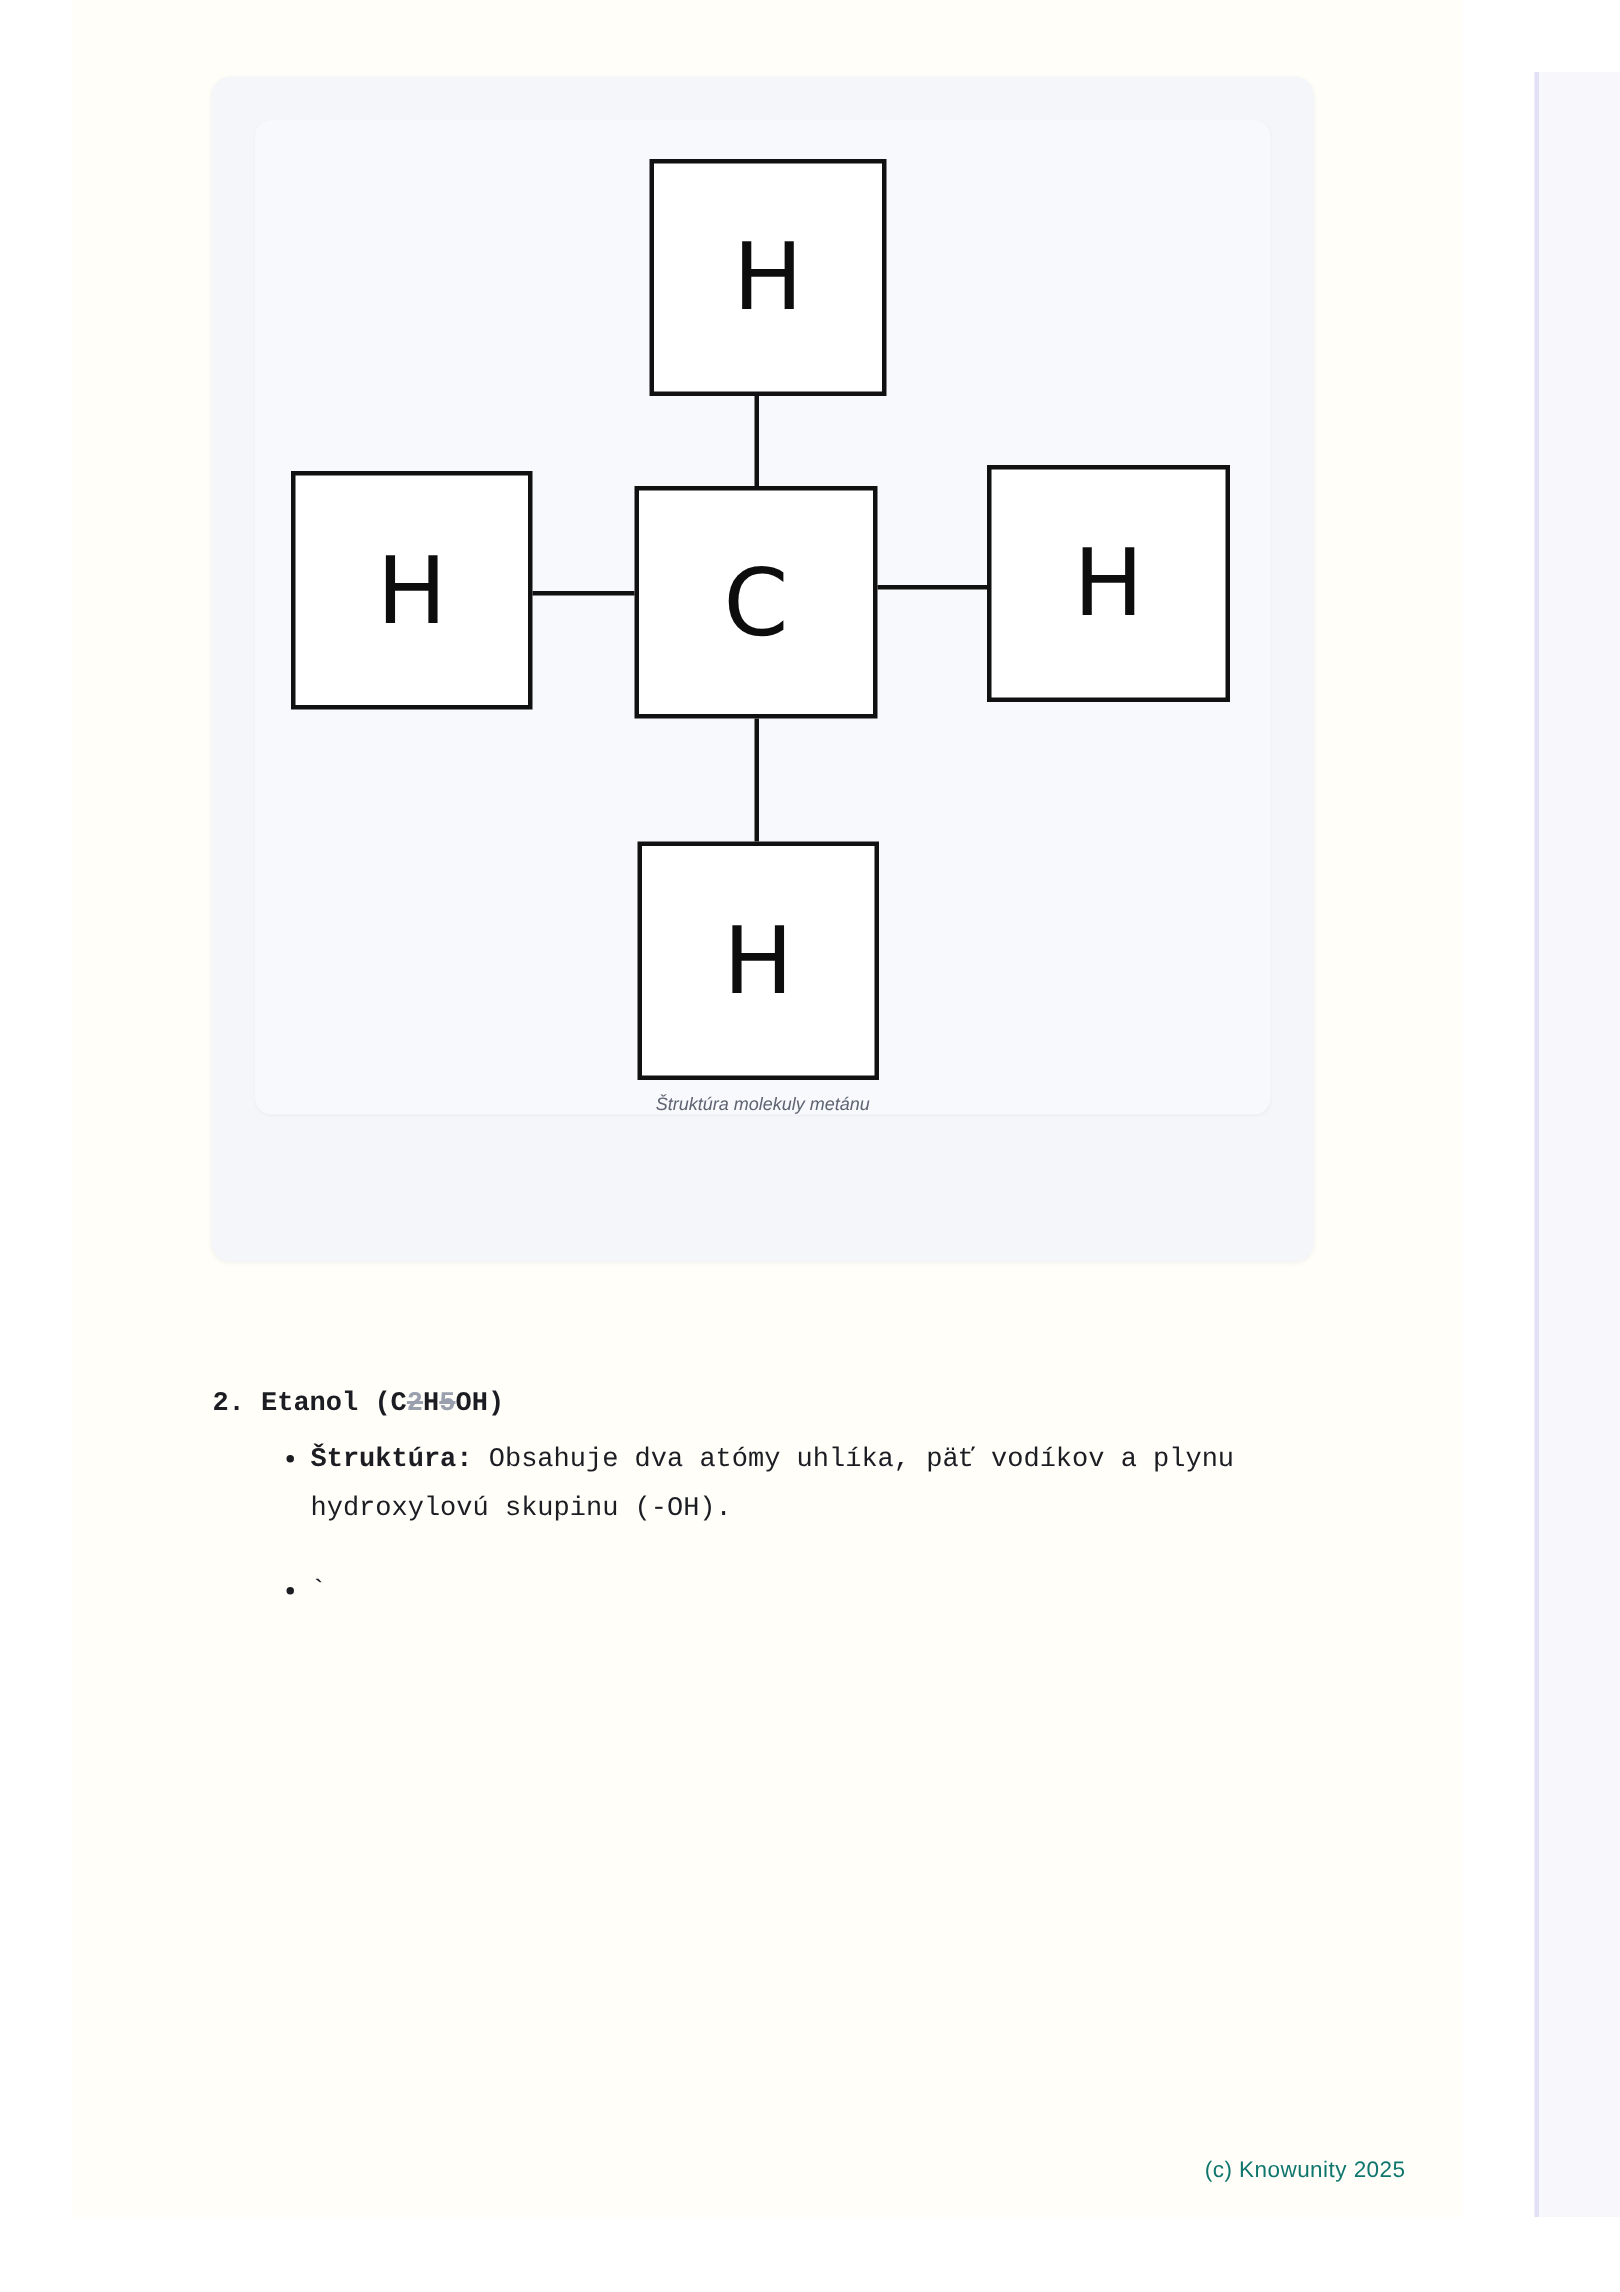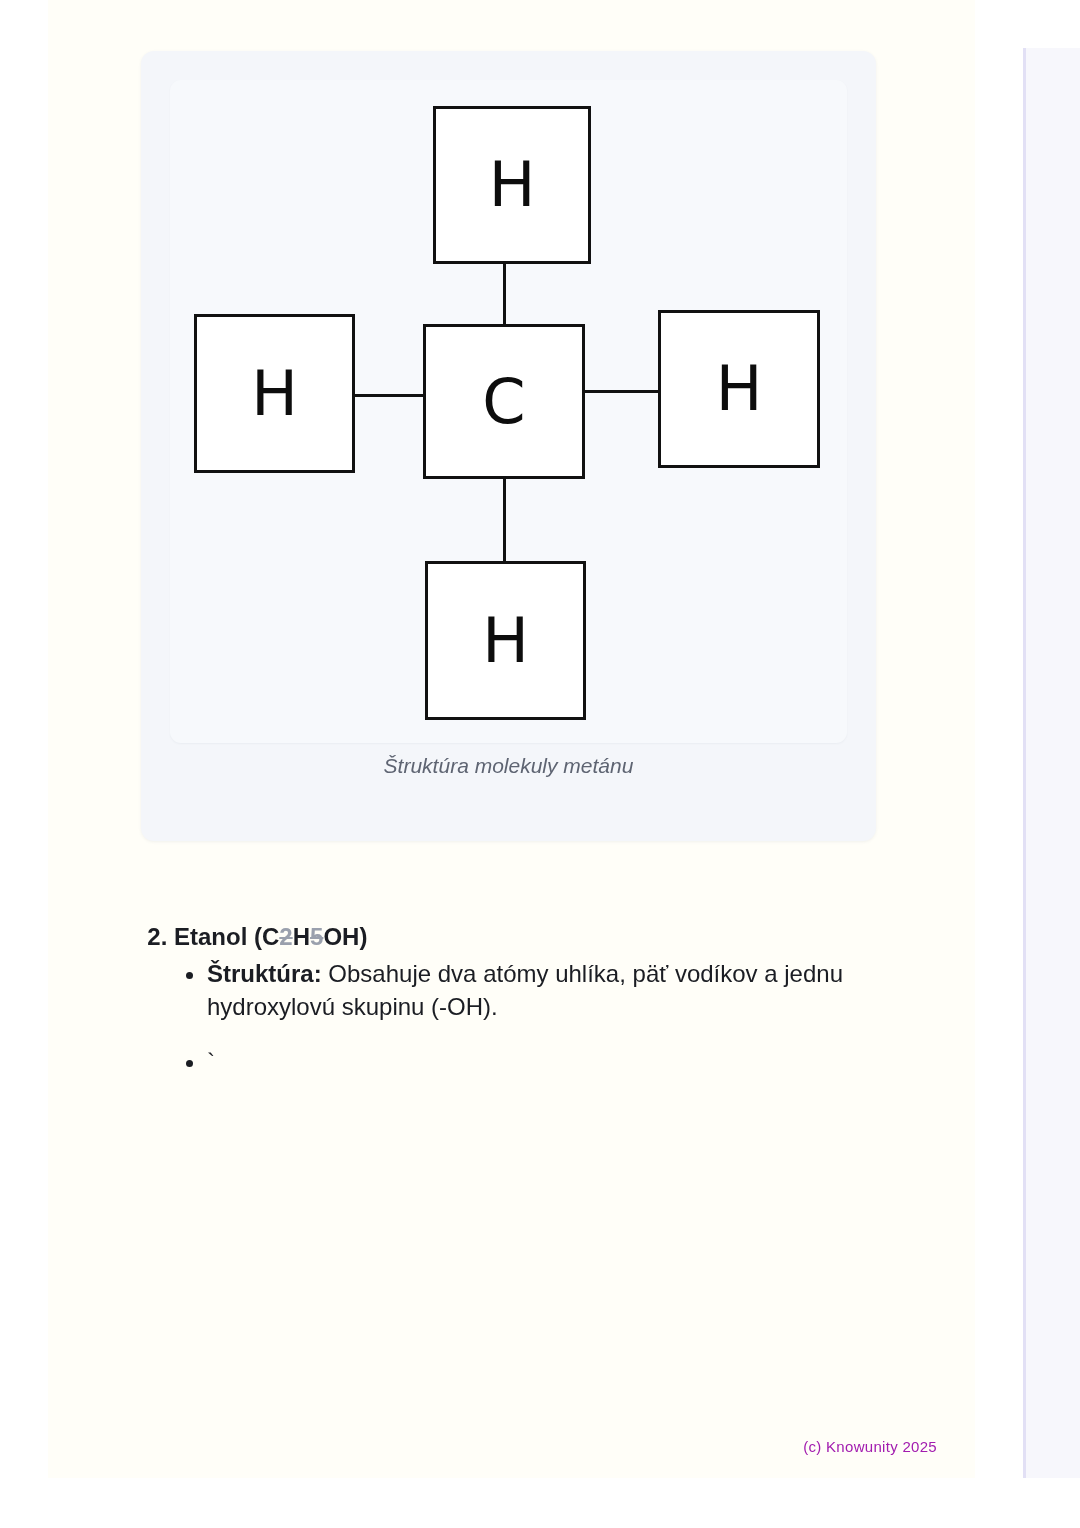--- a/index.html
+++ b/index.html
@@ -102,25 +102,25 @@
   
   #bond-top    { left: 362px; top: 210px; height: 66px; }
   #bond-bottom { left: 362px; top: 425px; height: 88px; }
   #bond-left   { left: 211px; top: 343px; width: 74px; }
   #bond-right  { left: 441px; top: 339px; width: 79px; }
 
   
   #figure-caption {
     position: absolute;
     left: 0;
-    top: 703px;
+    top: 678px;
     width: 735px;
     text-align: center;
     font-style: italic;
-    font-size: 21px;
+    font-size: 12px;
     color: #5e6472;
     font-family: "Liberation Sans", "DejaVu Sans", sans-serif;
   }
 
   
   #article-body {
     position: absolute;
     left: 90px;
     top: 890px;
     width: 760px;
@@ -140,22 +140,23 @@
   }
 
   ol.numbered-list {
     margin: 30px 0 0 0;
     padding-left: 36px;
     list-style-position: outside;
     list-style-type: decimal;
   }
   ol.numbered-list > li {
     font-weight: bold;
-    font-size: 24px;
+    font-size: 18px;
     line-height: 33px;
+    font-family: Liberation Mono, monospace;
   }
   ul.bullet-list {
     margin: 4px 0 0 0;
     padding-left: 33px;
     list-style-type: disc;
   }
   ul.bullet-list > li {
     font-weight: normal;
     line-height: 33px;
     margin-top: 2px;
@@ -168,21 +169,21 @@
   
   #footer-watermark {
     position: absolute;
     left: 0;
     top: 1438px;
     width: 927px;
     text-align: right;
     padding-right: 38px;
     box-sizing: border-box;
     font-size: 15px;
-    color: #a21caf;
+    color: #0f766e;
     letter-spacing: 0.3px;
   }
 </style>
 </head>
 <body>
 
 <div id="page-sheet">
 
   <div id="scroll-rail"></div>
 
@@ -223,21 +224,21 @@
   </div>
 
   <div id="article-body">
 
 
     <ol class="numbered-list" start="2">
       <li>
         <span>Etanol (C</span><span class="struck">2</span><span>H</span><span class="struck">5</span><span>OH)</span>
 
         <ul class="bullet-list">
-          <li><span class="bold">Štruktúra:</span><span> Obsahuje dva atómy uhlíka, päť vodíkov a jednu hydroxylovú skupinu (-OH).</span></li>
+          <li><span class="bold">Štruktúra:</span><span> Obsahuje dva atómy uhlíka, päť vodíkov a plynu hydroxylovú skupinu (-OH).</span></li>
           <li class="tick-only"><span>`</span></li>
         </ul>
       </li>
     </ol>
 
   </div>
 
   <div id="footer-watermark">(c) Knowunity 2025</div>
 
 </div>

